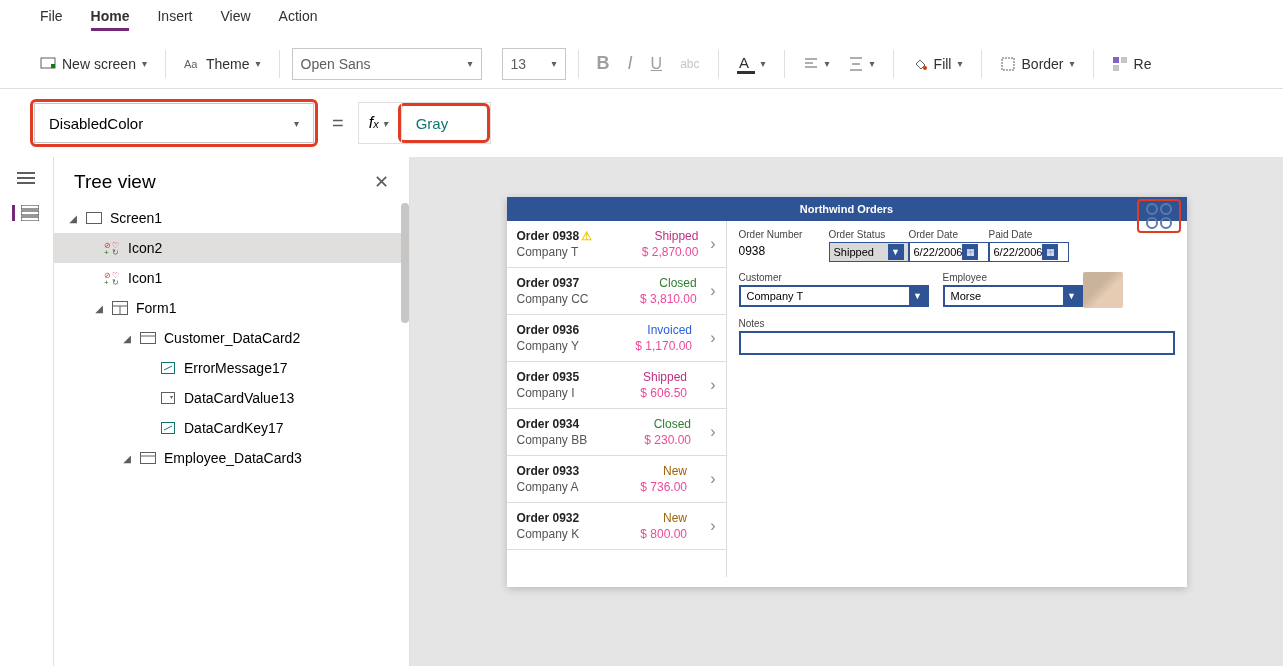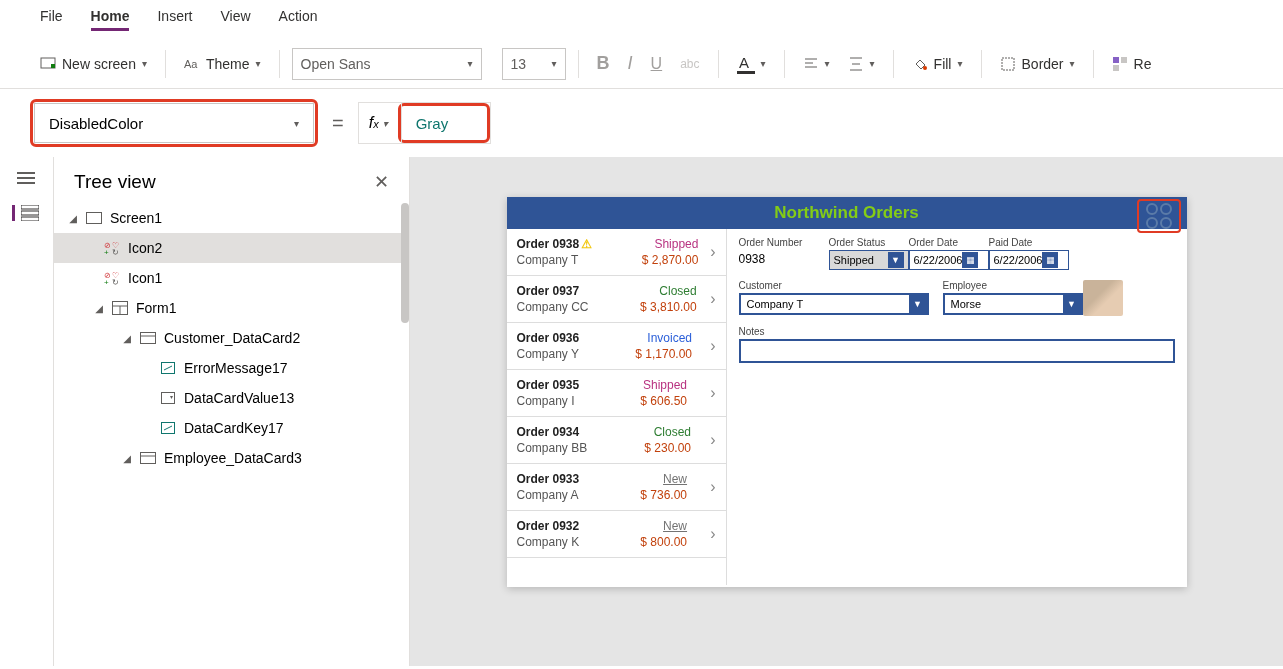--- a/index.html
+++ b/index.html
@@ -43,37 +43,37 @@
 .tree { overflow-y: auto; flex: 1; position: relative; }
 .tree-scroll { position: absolute; right: 0; top: 0; width: 8px; height: 120px; background: #c8c6c4; border-radius: 4px; }
 .node { display: flex; align-items: center; gap: 8px; padding: 7px 10px; font-size: 14px; cursor: pointer; }
 .node.sel { background: #e1dfdd; }
 .node .tw { width: 10px; font-size: 10px; color: #605e5c; text-align: center; }
 .tree-ic { width: 16px; height: 14px; display: inline-flex; align-items: center; justify-content: center; }
 
 
 .canvas { flex: 1; background: #e5e5e5; display: flex; justify-content: center; padding-top: 40px; overflow: auto; }
 .app-surface { width: 680px; background: #fff; box-shadow: 0 2px 8px rgba(0,0,0,.2); position: relative; height: 390px; overflow: hidden; }
-.app-header { background: #2f5496; color: #84cc16; text-align: center; font-weight: 700; font-size: 17px; padding: 6px 0; position: relative; }
+.app-header { background: #2f5496; color: #ffffff; text-align: center; font-weight: 700; font-size: 11px; padding: 6px 0; position: relative; }
 .sync-ic { position: absolute; right: 6px; top: 2px; width: 44px; height: 34px; border: 2px solid #e03b24; border-radius: 4px; display: flex; flex-wrap: wrap; align-items: center; justify-content: center; gap: 2px; padding: 2px; }
 .sync-ic .c { width: 12px; height: 12px; border: 2px solid #5b7ba8; border-radius: 50%; }
 
 .app-body { display: flex; height: calc(100% - 34px); }
 .order-list { width: 220px; border-right: 1px solid #ddd; overflow: hidden; }
 .order-row { border-bottom: 1px solid #ddd; padding: 8px 10px; display: flex; align-items: center; justify-content: space-between; font-size: 12px; }
 .order-left { display: flex; flex-direction: column; gap: 2px; }
 .order-right { display: flex; flex-direction: column; align-items: flex-end; gap: 2px; }
 .otitle { font-weight: 700; color: #222; display: flex; align-items: center; gap: 2px; }
 .ocompany { color: #555; }
 .ostatus { font-size: 12px; }
 .ostatus.Shipped { color: #b83280; }
 .ostatus.Closed { color: #2e7d32; }
 .ostatus.Invoiced { color: #2b5fd9; }
-.ostatus.New { color: #737373; text-decoration: underline; }
-.oamount { color: #c2410c; margin-left: 44px; }
+.ostatus.New { color: #a16207; }
+.oamount { color: #ec4899; margin-left: 44px; }
 .ochev { color: #888; font-size: 16px; margin-left: 6px; }
 
 .detail { flex: 1; padding: 8px 12px; font-size: 11px; }
 .drow { display: flex; margin-bottom: 10px; }
 .dfield { display: flex; flex-direction: column; gap: 2px; }
 .dlabel { color: #444; font-size: 10px; }
 .dval-plain { font-size: 12px; padding-top: 2px; }
 .dsel { border: 1px solid #2f5496; background: #d9d9d9; display: flex; align-items: center; justify-content: space-between; padding: 2px 4px; font-size: 11px; height: 20px; }
 .dsel .dd { background: #2f5496; color: #fff; width: 16px; height: 16px; display: flex; align-items: center; justify-content: center; font-size: 9px; }
 .ddate { border: 1px solid #2f5496; display: flex; align-items: center; justify-content: flex-start; padding: 2px 4px; font-size: 11px; height: 20px; width: 80px; }

